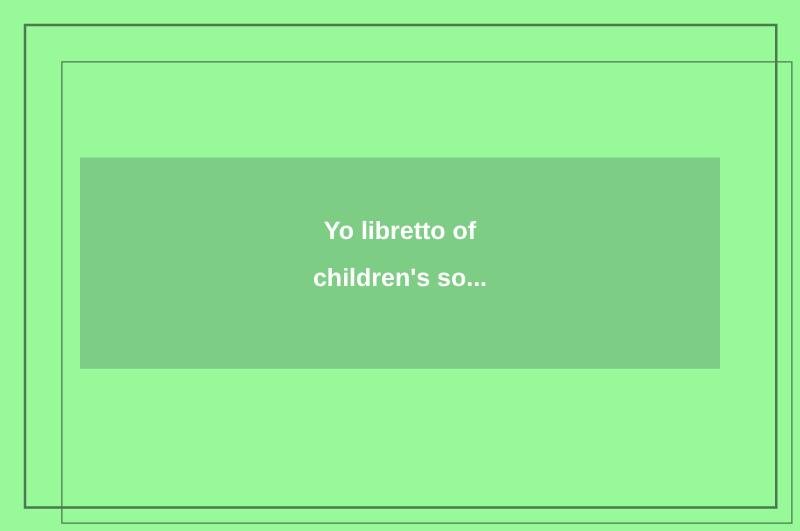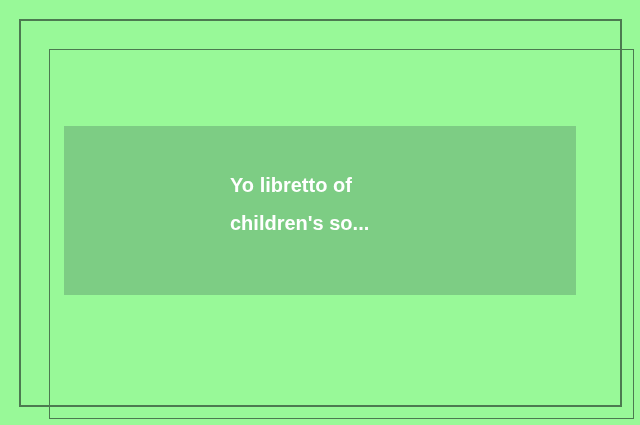--- a/index.html
+++ b/index.html
@@ -77,15 +77,15 @@
 
 <div id="placeholder-canvas" style="width: 640px; height: 425px; background: rgb(152, 249, 152);">
 
   <div id="outer-frame" style="border: 2px solid rgb(76, 122, 80);">
 
     <div id="inner-frame" style="border: 1px solid rgb(76, 122, 80);"></div>
   </div>
 
   <div id="caption-panel" style="background: rgb(125, 205, 132);">
 
-    <div id="caption-text" style="color: rgb(255, 255, 255); font-size: 20px; font-weight: bold; text-align: left;">Yo libretto of children's so...</div>
+    <div id="caption-text" style="color: rgb(255, 255, 255); font-size: 20px; font-weight: bold; text-align: center;">Yo libretto of children's so...</div>
   </div>
 </div>
 
 </body></html>

